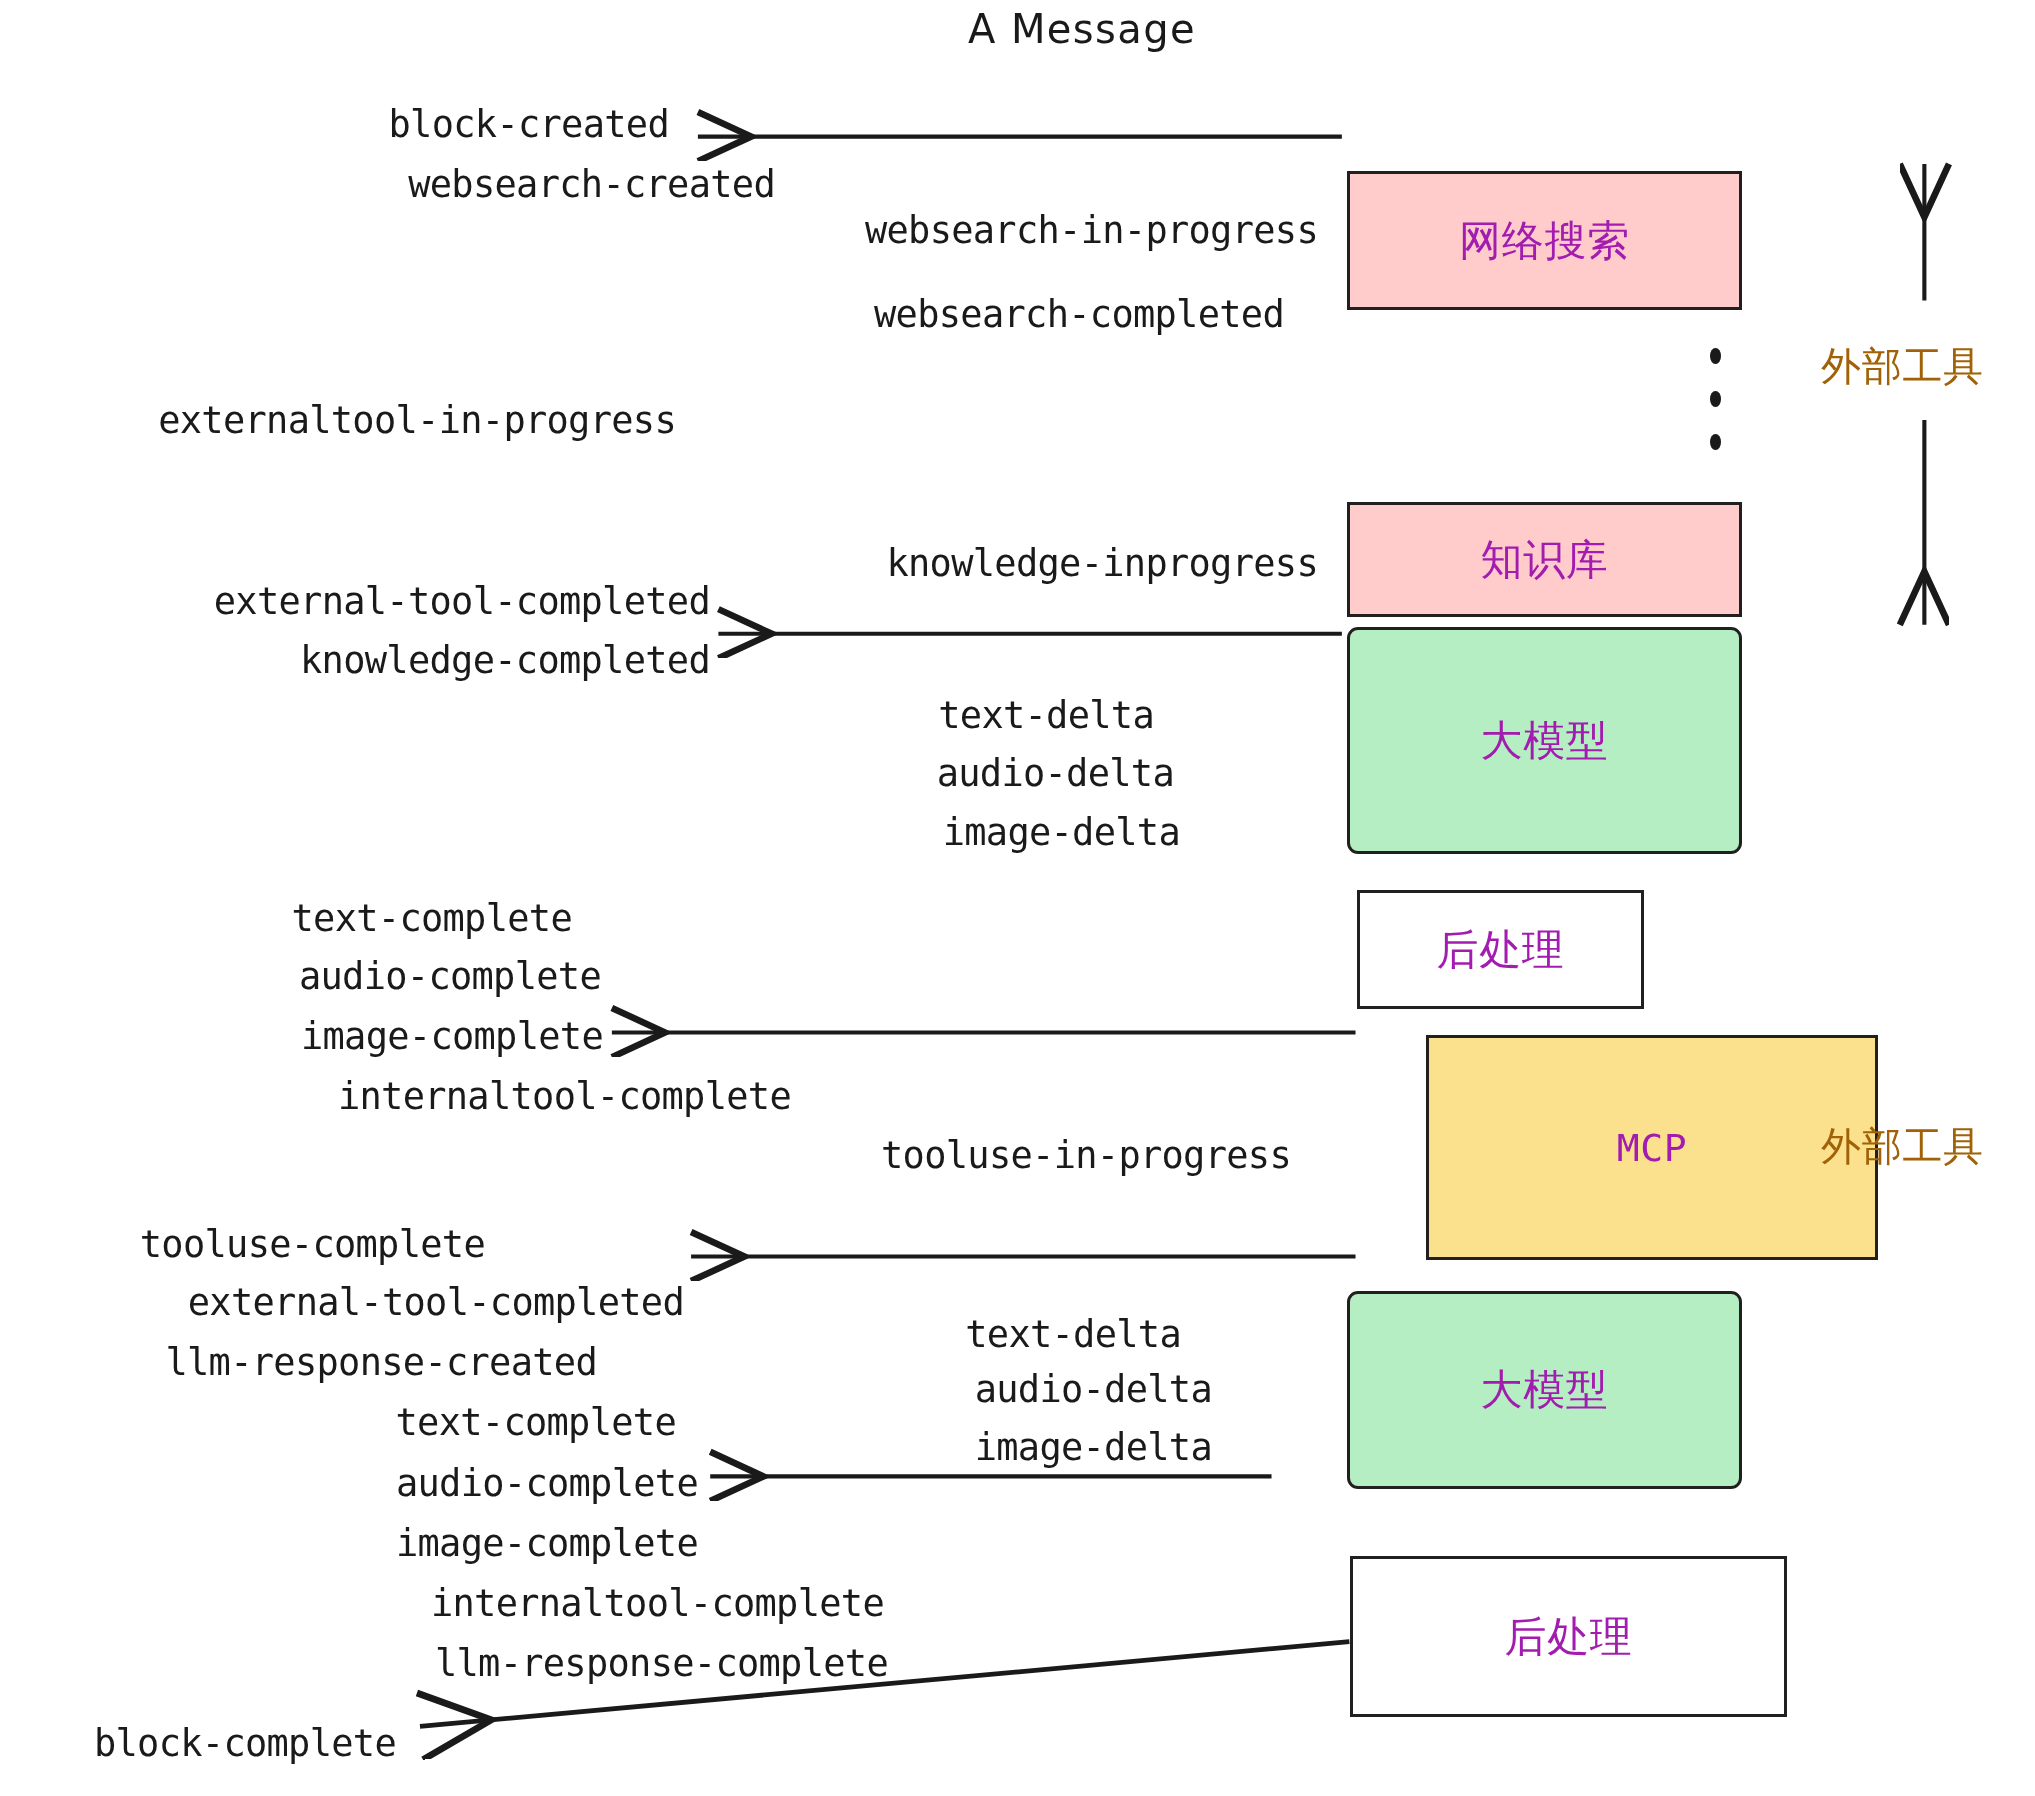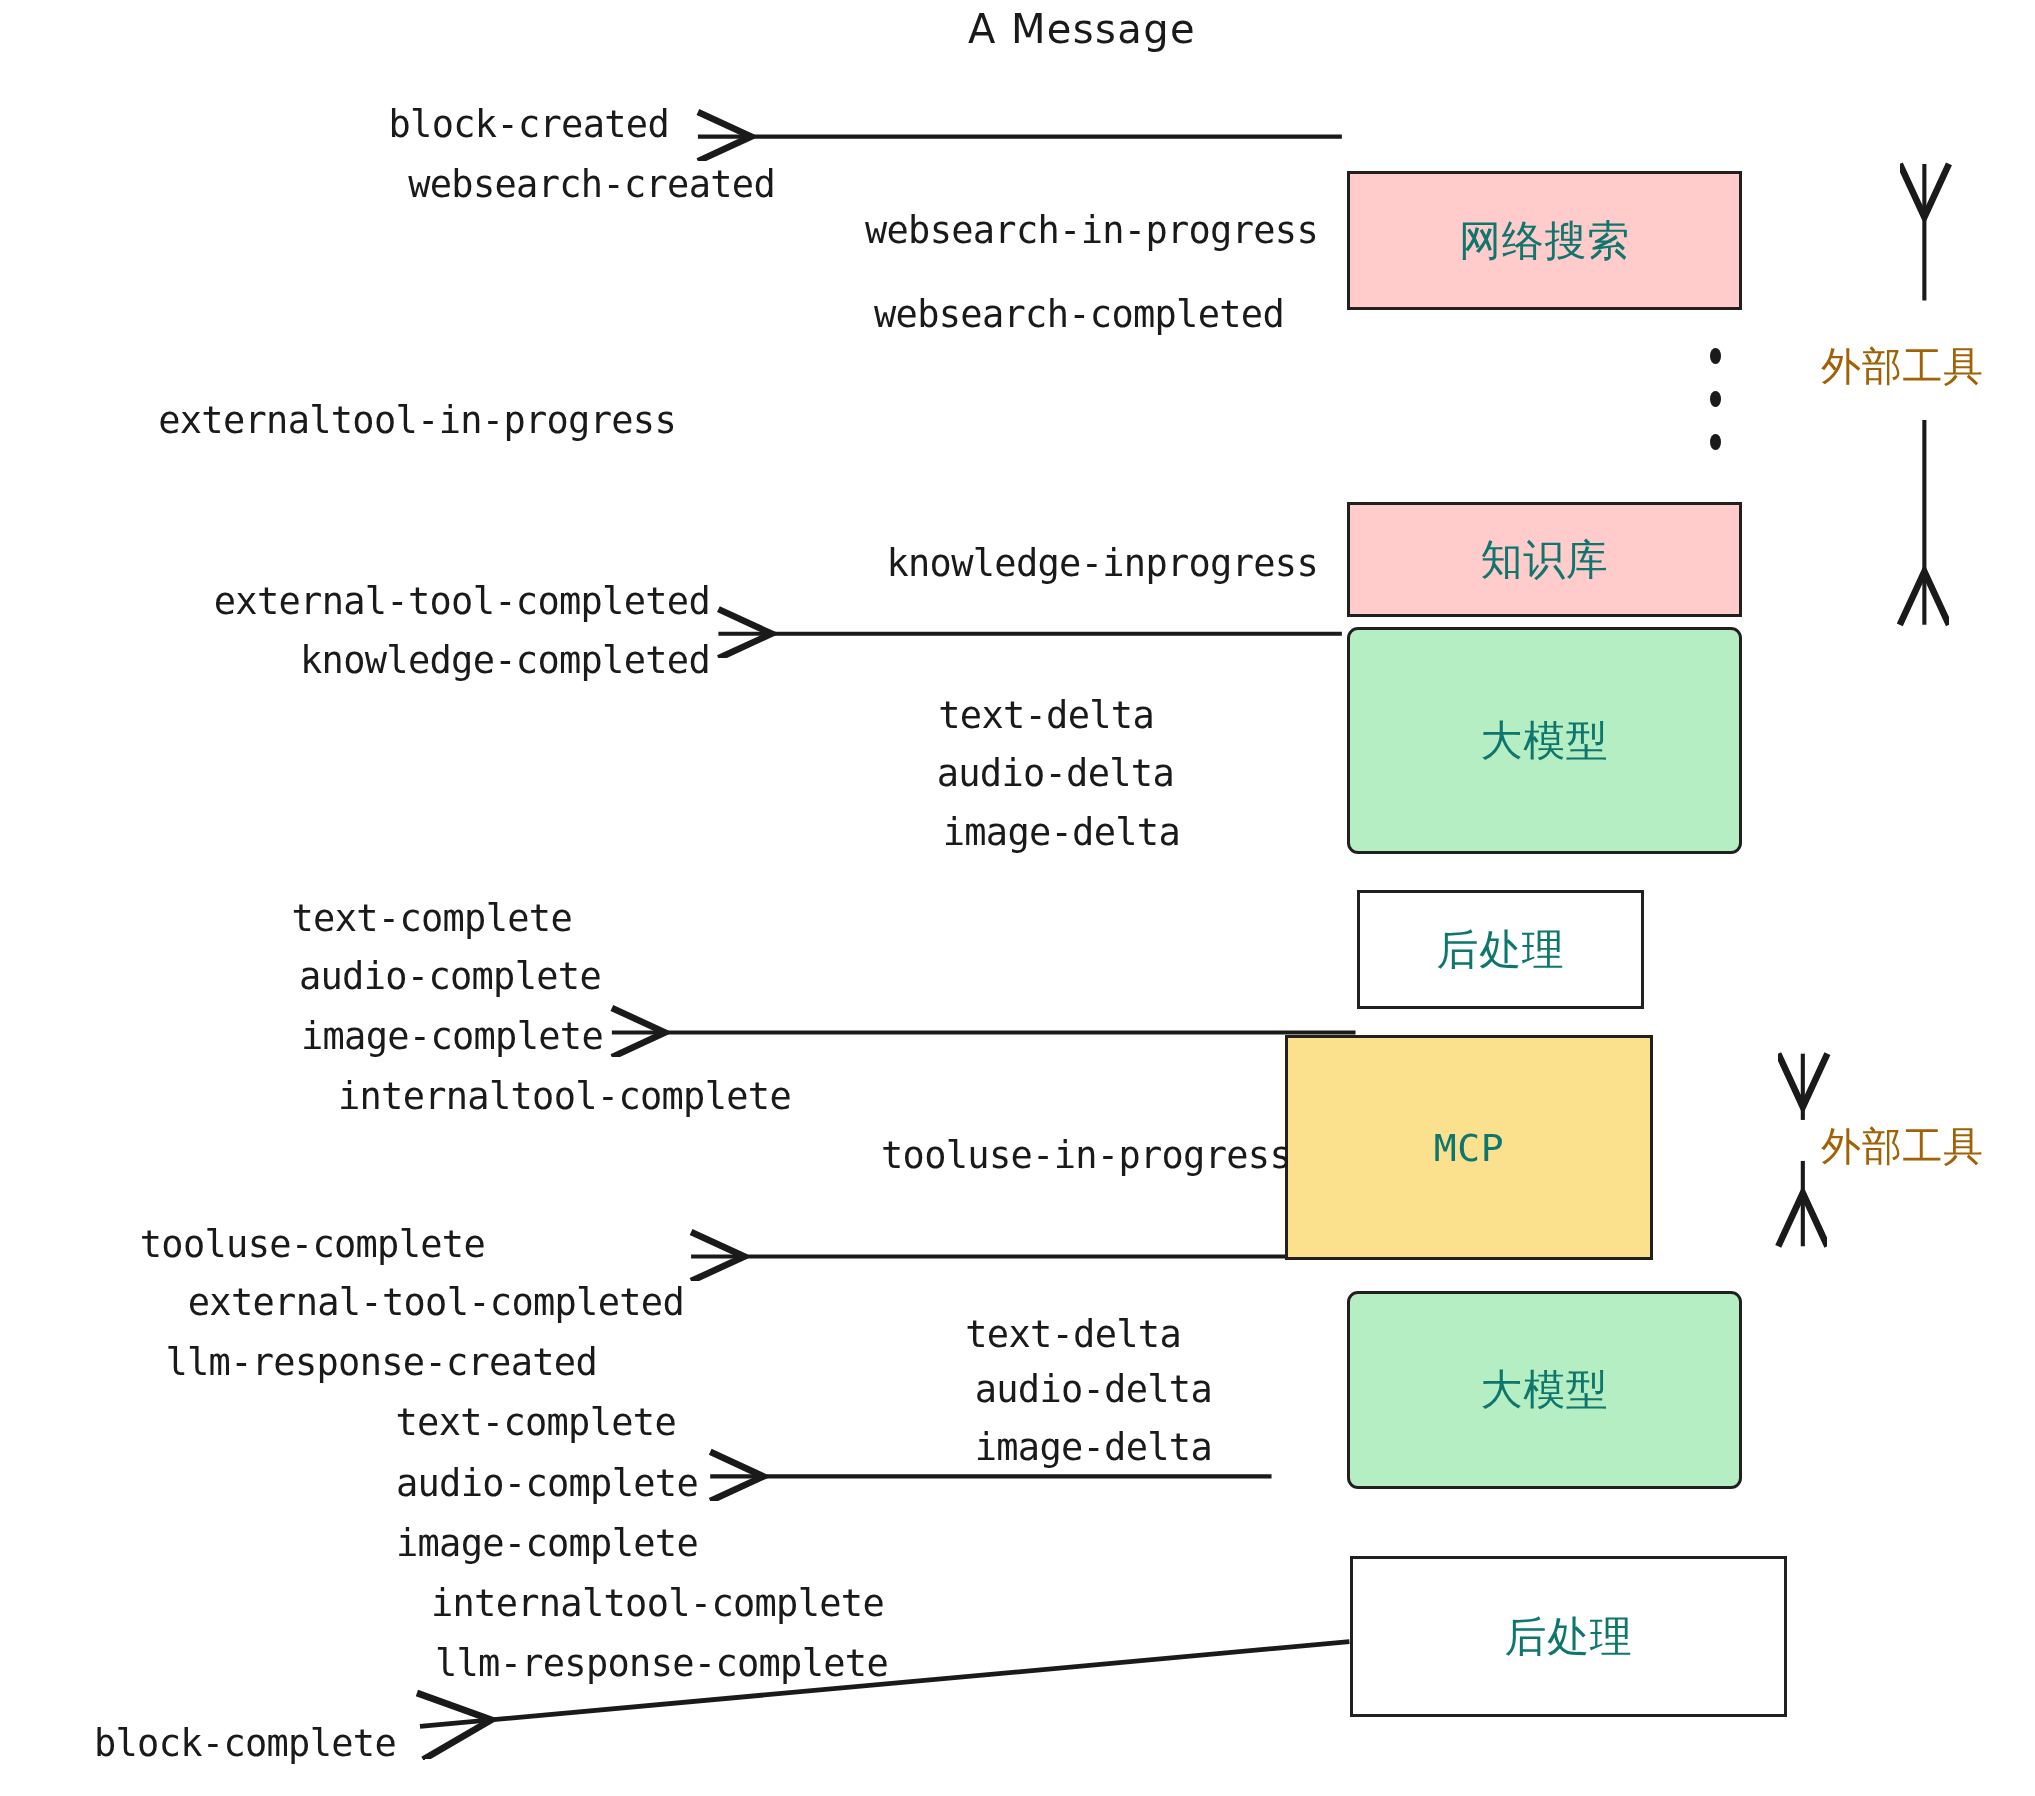--- a/index.html
+++ b/index.html
@@ -35,21 +35,21 @@
   }
   .node {
     position: absolute;
     box-sizing: border-box;
     border: 3.4px solid #221f1f;
     display: flex;
     align-items: center;
     justify-content: center;
     font-family: "DejaVu Sans", "Liberation Sans", sans-serif;
     font-size: 42px;
-    color: #0f766e;
+    color: #a21caf;
     letter-spacing: 0.7px;
   }
   .node.pink   { background: #ffcbcb; }
   .node.green  { background: #b6eec4; border-radius: 11px; }
   .node.yellow { background: #fbe08d; }
   .node.white  { background: #ffffff; text-align: center; }
   .node.mono {
     font-family: "DejaVu Sans Mono", "Liberation Mono", monospace;
     font-size: 38px;
   }
@@ -130,21 +130,21 @@
   </div>
 
   <div class="node green" style="left:1347px; top:627px; width:395px; height:227px;">
     <span>大模型</span>
   </div>
 
   <div class="node white" style="left:1357px; top:890px; width:287px; height:119px;">
     <span>后处理</span>
   </div>
 
-  <div class="node yellow mono" style="left:1285px; top:1035px; width:368px; height:225px;">
+  <div class="node yellow mono" style="left:1426px; top:1035px; width:452px; height:225px;">
     <span>MCP</span>
   </div>
 
   <div class="node green" style="left:1347px; top:1291px; width:395px; height:198px;">
     <span>大模型</span>
   </div>
 
   <div class="node white" style="left:1350px; top:1556px; width:437px; height:161px;">
     <span>后处理</span>
   </div>

